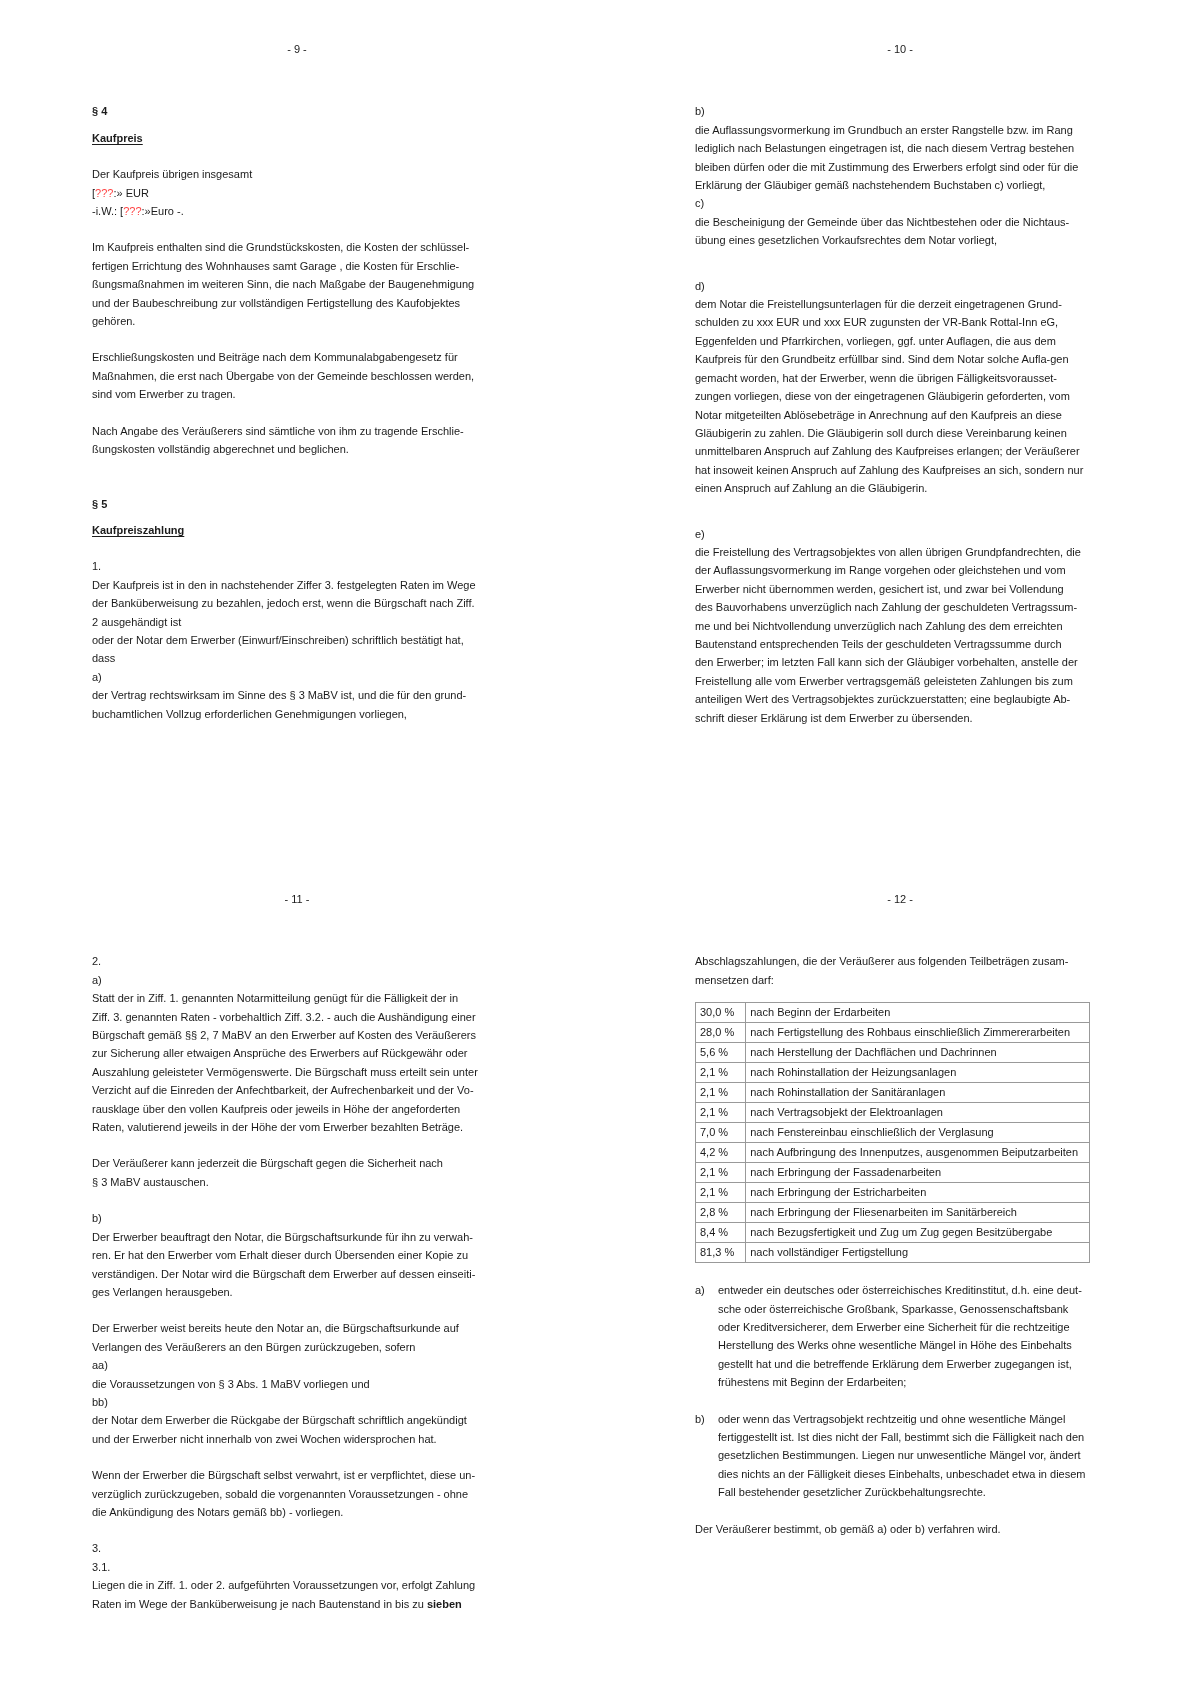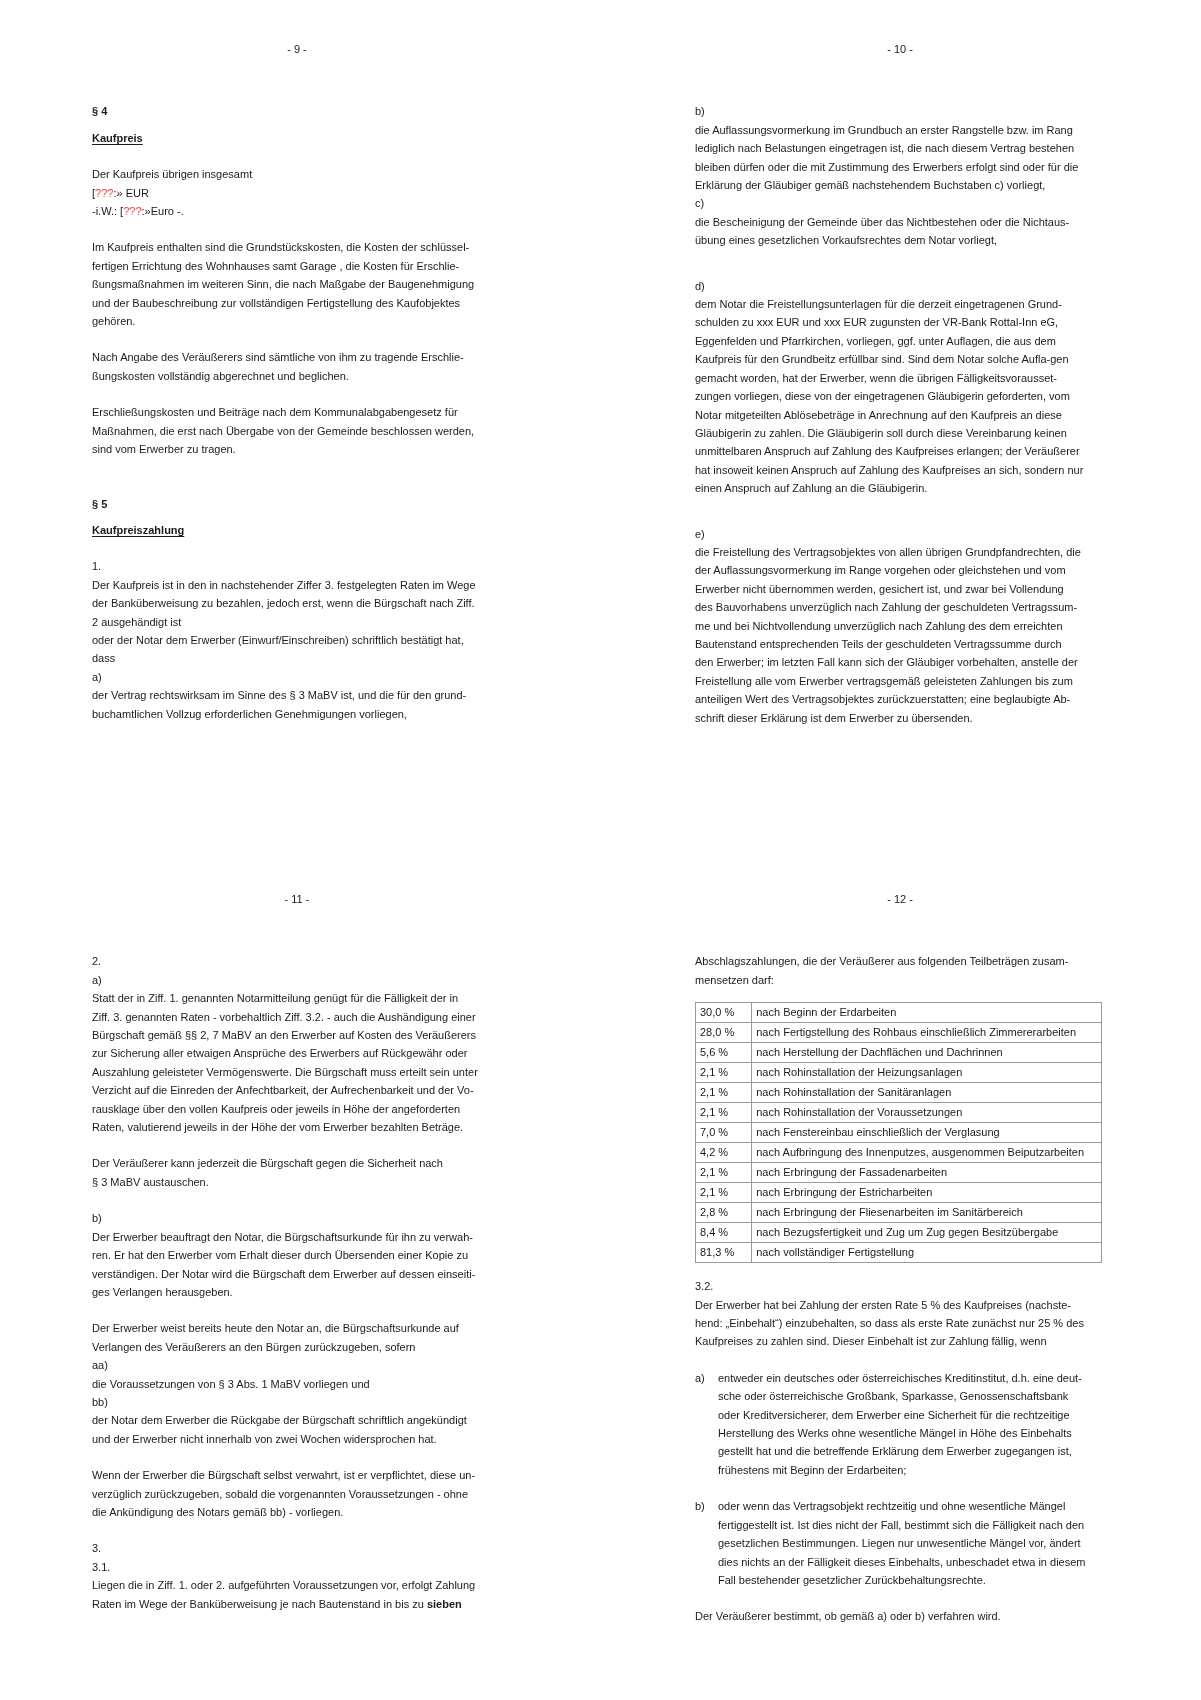--- a/index.html
+++ b/index.html
@@ -14,21 +14,21 @@
   .pagenum{text-align:center;margin-bottom:44px;white-space:pre;}
   .h{font-weight:bold;}
   .u{text-decoration:underline;text-underline-offset:2px;margin-top:8px;}
   .para{margin-top:18px;}
   .sec{margin-top:36px;}
   .mt27{margin-top:27px;}
   .mt14{margin-top:14px;}
   .eurline{margin-right:-26px;}
   .red{color:#ff4444;}
   table.rates{border-collapse:collapse;margin-top:13px;width:356px;font-size:11px;}
-  table.rates td{border:1px solid #999999;padding:1px 17px 1px 4px;height:17px;line-height:15px;white-space:pre;margin-top:28px;}
+  table.rates td{border:1px solid #999999;padding:1px 11px 1px 4px;height:17px;line-height:15px;white-space:pre;margin-top:28px;}
   table.rates td.pct{width:38px;}
   .li{display:flex;margin-top:18px;}
   .li .marker{flex:0 0 23px;white-space:pre;}
   .li .litext{flex:1;white-space:pre;}
   b{font-weight:bold;text-align:right;}
 </style>
 </head>
 <body>
 
 <div class="sheet">
@@ -39,25 +39,25 @@
       <p class="h">§ 4</p>
       <p class="h u">Kaufpreis</p>
       <p class="para">Der Kaufpreis übrigen insgesamt</p>
       <p class="eurline"><span>[</span><span class="red">???</span><span>:» EUR</span></p>
       <p><span>-i.W.: [</span><span class="red">???</span><span>:»Euro -.</span></p>
       <p class="para">Im Kaufpreis enthalten sind die Grundstückskosten, die Kosten der schlüssel-
 fertigen Errichtung des Wohnhauses samt Garage , die Kosten für Erschlie-
 ßungsmaßnahmen im weiteren Sinn, die nach Maßgabe der Baugenehmigung
 und der Baubeschreibung zur vollständigen Fertigstellung des Kaufobjektes
 gehören.</p>
-      <p class="para">Nach Angabe des Veräußerers sind sämtliche von ihm zu tragende Erschlie-
-ßungskosten vollständig abgerechnet und beglichen.</p>
       <p class="para">Erschließungskosten und Beiträge nach dem Kommunalabgabengesetz für
 Maßnahmen, die erst nach Übergabe von der Gemeinde beschlossen werden,
 sind vom Erwerber zu tragen.</p>
+      <p class="para">Nach Angabe des Veräußerers sind sämtliche von ihm zu tragende Erschlie-
+ßungskosten vollständig abgerechnet und beglichen.</p>
       <p class="h sec">§ 5</p>
       <p class="h u">Kaufpreiszahlung</p>
       <p class="para">1.
 Der Kaufpreis ist in den in nachstehender Ziffer 3. festgelegten Raten im Wege
 der Banküberweisung zu bezahlen, jedoch erst, wenn die Bürgschaft nach Ziff.
 2 ausgehändigt ist
 oder der Notar dem Erwerber (Einwurf/Einschreiben) schriftlich bestätigt hat,
 dass
 a)
 der Vertrag rechtswirksam im Sinne des § 3 MaBV ist, und die für den grund-
@@ -167,21 +167,21 @@
               <td>nach Rohinstallation der Heizungsanlagen</td>
             </tr>
 
             <tr>
               <td class="pct">2,1 %</td>
               <td>nach Rohinstallation der Sanitäranlagen</td>
             </tr>
 
             <tr>
               <td class="pct">2,1 %</td>
-              <td>nach Rohinstallation der Voraussetzungen</td>
+              <td>nach Vertragsobjekt der Elektroanlagen</td>
             </tr>
 
             <tr>
               <td class="pct">7,0 %</td>
               <td>nach Fenstereinbau einschließlich der Verglasung</td>
             </tr>
 
             <tr>
               <td class="pct">4,2 %</td>
               <td>nach Aufbringung des Innenputzes, ausgenommen Beiputzarbeiten</td>
@@ -206,24 +206,20 @@
               <td class="pct">8,4 %</td>
               <td>nach Bezugsfertigkeit und Zug um Zug gegen Besitzübergabe</td>
             </tr>
 
             <tr>
               <td class="pct">81,3 %</td>
               <td>nach vollständiger Fertigstellung</td>
             </tr>
           </tbody>
       </table>
-      <p class="mt14">3.2.
-Der Erwerber hat bei Zahlung der ersten Rate 5 % des Kaufpreises (nachste-
-hend: „Einbehalt“) einzubehalten, so dass als erste Rate zunächst nur 25 % des
-Kaufpreises zu zahlen sind. Dieser Einbehalt ist zur Zahlung fällig, wenn</p>
       <div class="li">
         <span class="marker">a)</span>
         <span class="litext">entweder ein deutsches oder österreichisches Kreditinstitut, d.h. eine deut-
 sche oder österreichische Großbank, Sparkasse, Genossenschaftsbank
 oder Kreditversicherer, dem Erwerber eine Sicherheit für die rechtzeitige
 Herstellung des Werks ohne wesentliche Mängel in Höhe des Einbehalts
 gestellt hat und die betreffende Erklärung dem Erwerber zugegangen ist,
 frühestens mit Beginn der Erdarbeiten;</span>
       </div>
       <div class="li">

